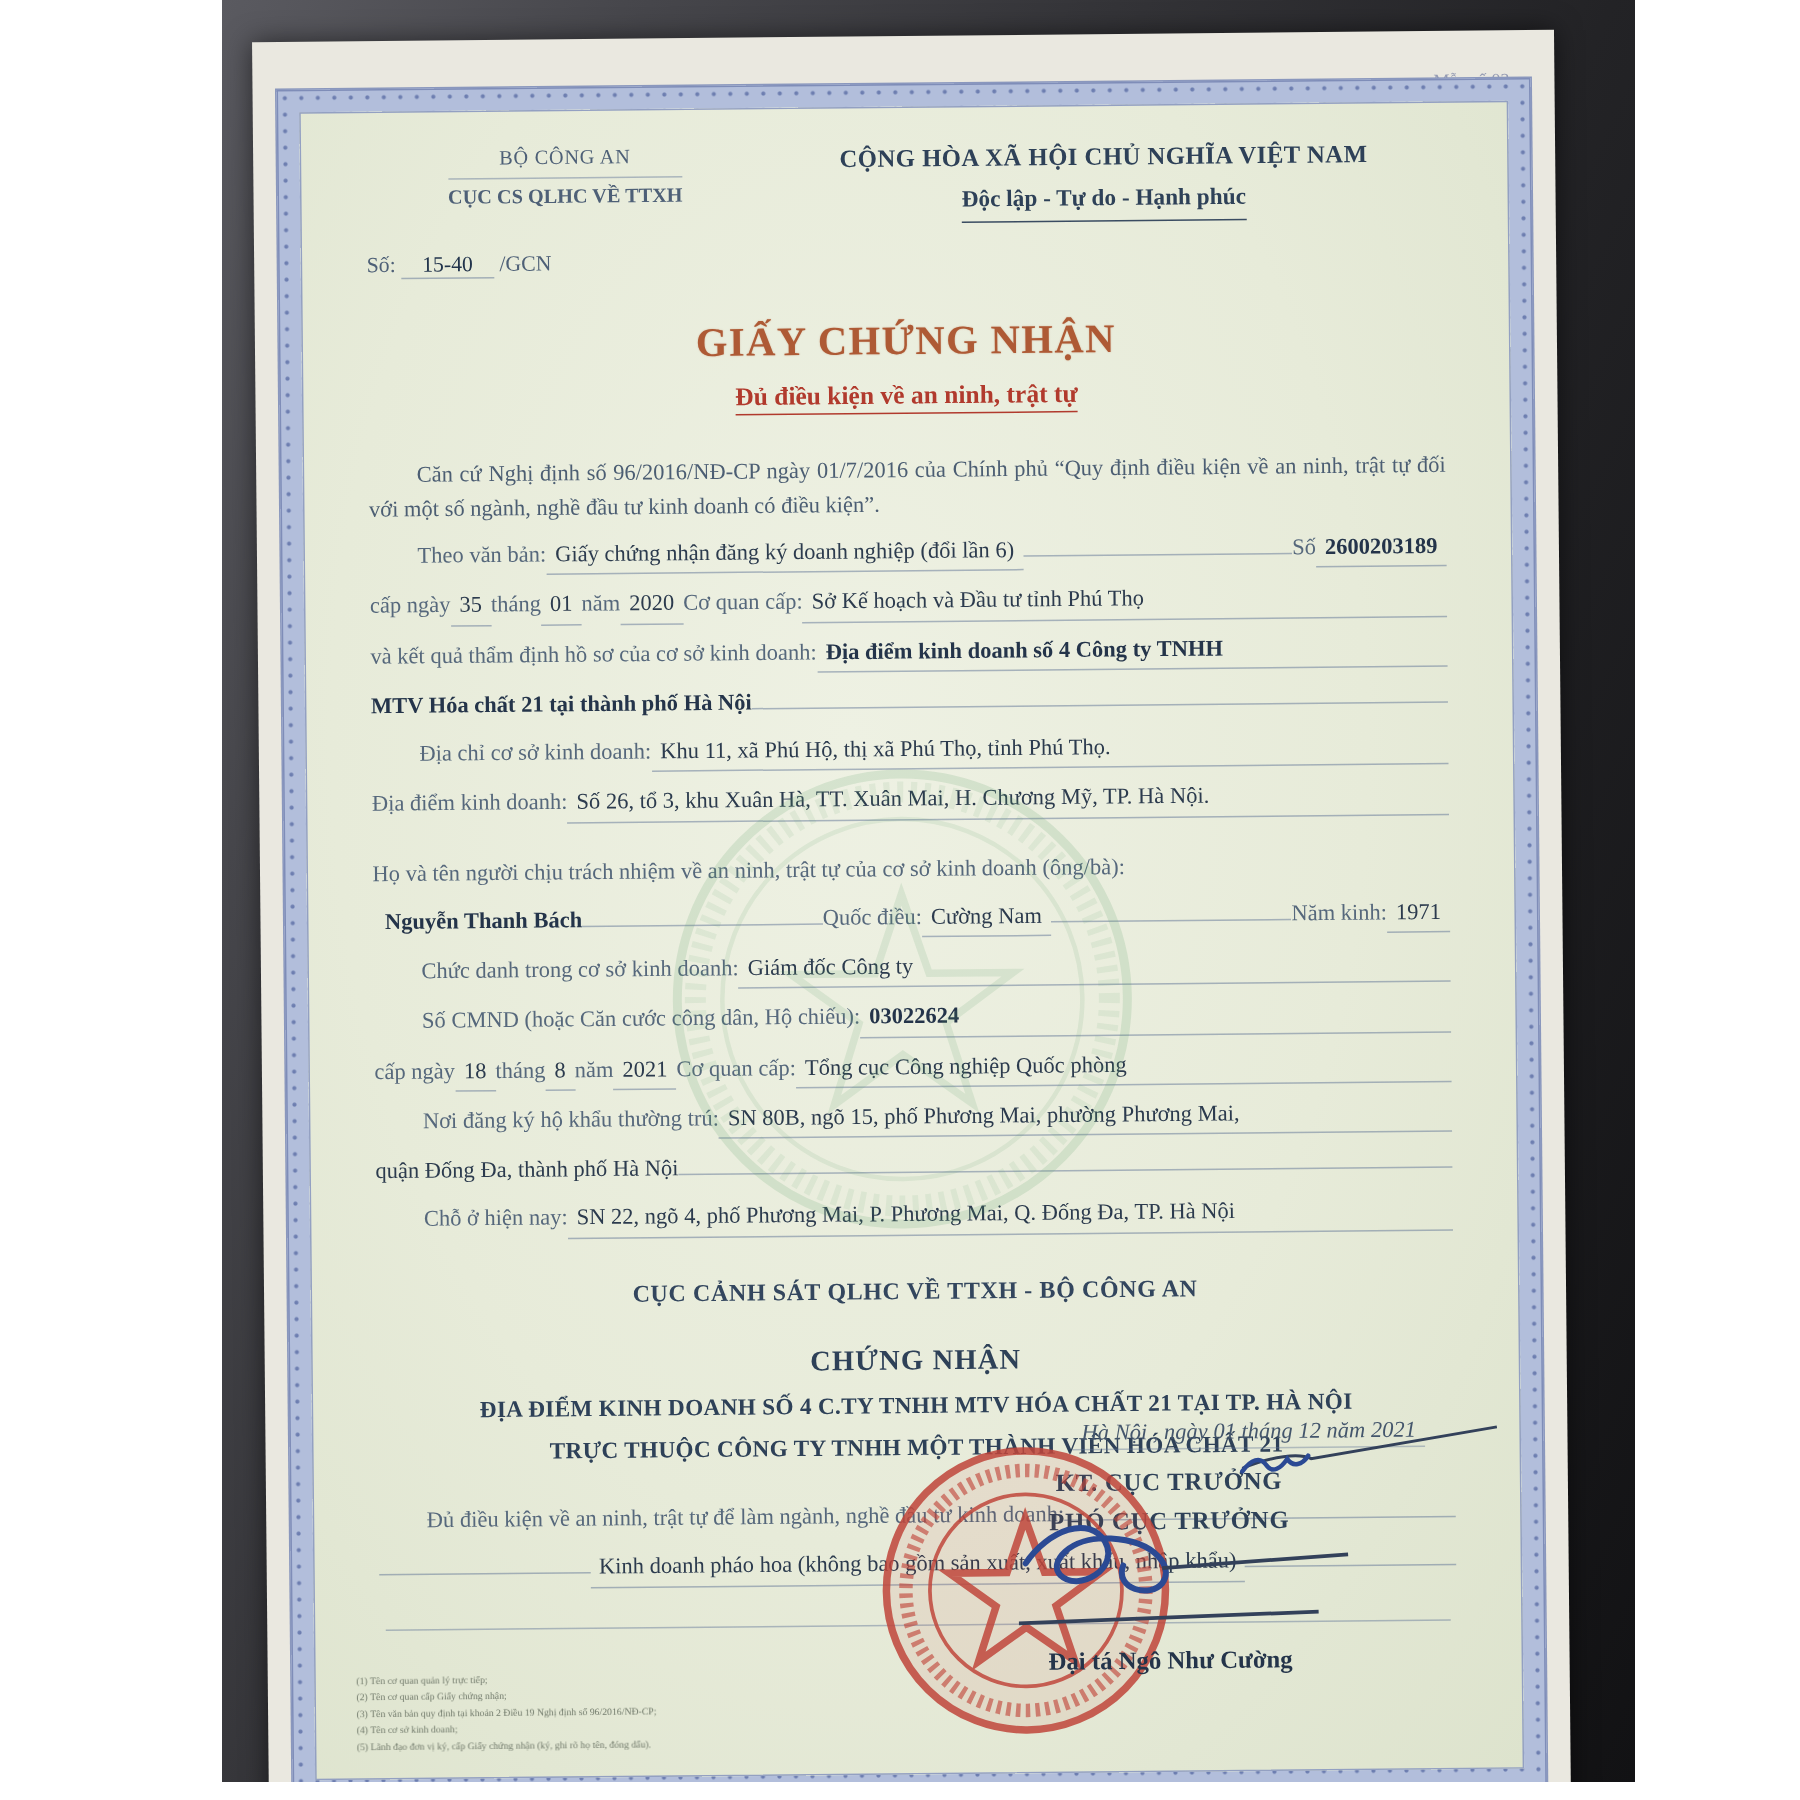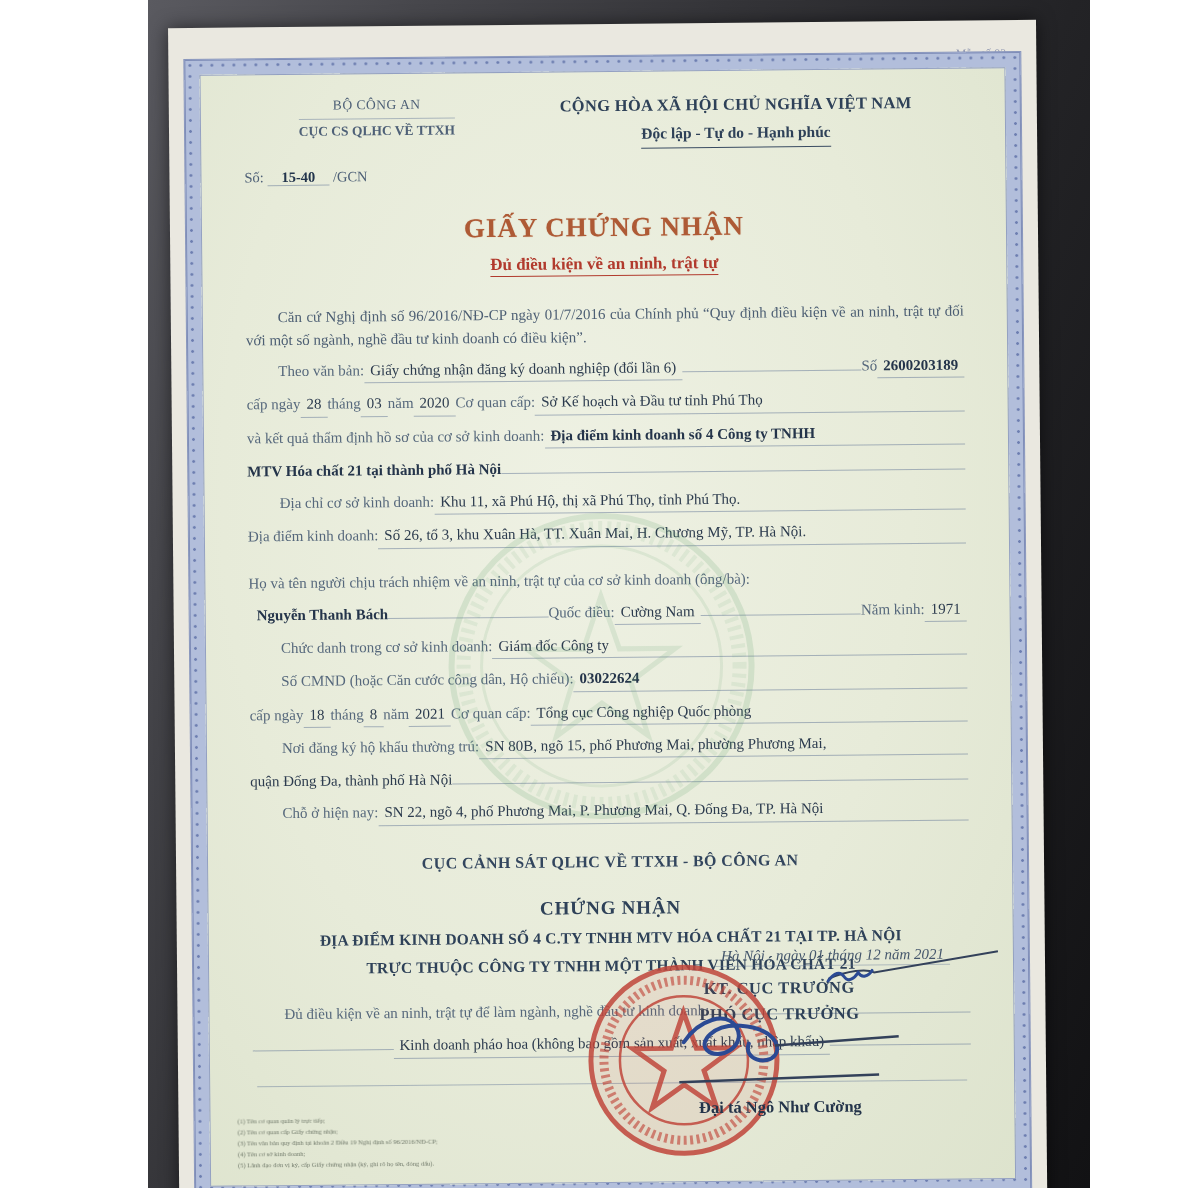--- a/index.html
+++ b/index.html
@@ -34,21 +34,21 @@
   .hdr{display:flex;margin-top:2px;}
   .hdr-left{width:37%;text-align:center;font-size:13.5px;color:#4e6077;}
   .hdr-left .a1{letter-spacing:.5px;}
   .hdr-left .a2{font-weight:bold;margin-top:2px;border-top:1px solid rgba(95,115,150,.45);
                 display:inline-block;padding-top:2px;}
   .hdr-right{flex:1;text-align:center;color:#2e4158;}
   .motto1{font-weight:bold;font-size:16.5px;letter-spacing:.3px;}
   .motto2{font-weight:bold;font-size:15.5px;margin-top:3px;display:inline-block;
           border-bottom:1.5px solid #3a4c62;padding-bottom:2px;}
   .no-line{margin-top:14px;font-size:14.5px;color:#4e6077;}
-  .no-line .num{font-weight:bold;color:#22344c;border-bottom:1px solid rgba(95,115,150,.5);padding:0 14px;}
+  .no-line .num{font-weight:normal;color:#22344c;border-bottom:1px solid rgba(95,115,150,.5);padding:0 14px;}
   .title{margin-top:22px;text-align:center;font-size:27px;font-weight:bold;color:#ae5a35;
          letter-spacing:1px;text-shadow:0 0 1px rgba(174,90,53,.45);}
   .subtitle{text-align:center;font-size:17px;font-weight:bold;color:#b13a2d;margin-top:2px;}
   .subtitle span{border-bottom:1.5px solid #b13a2d;padding-bottom:2px;}
   .basis{margin-top:26px;text-indent:32px;text-align:justify;color:#4c5e73;line-height:1.5;}
   .sect-gap{margin-top:22px;}
   .authority{font-weight:bold;color:#33465e;font-size:16px;letter-spacing:.4px;margin-top:26px;}
   .certify{font-weight:bold;color:#2e4158;font-size:19px;margin-top:18px;letter-spacing:.8px;}
   .cert-line{font-weight:bold;color:#2e4158;font-size:15.5px;margin-top:4px;letter-spacing:.2px;}
   .rule{height:1px;background:rgba(95,115,150,.45);margin:26px 4px 0 4px;}
@@ -110,23 +110,23 @@
 
               <div class="row indent">
                 <span class="lbl">Theo văn bản:</span>
                 <span class="u val">Giấy chứng nhận đăng ký doanh nghiệp (đổi lần 6)</span>
                 <span class="fill"></span>
                 <span class="lbl">Số</span>
                 <span class="u b">2600203189</span>
               </div>
               <div class="row">
                 <span class="lbl">cấp ngày</span>
-                <span class="u val">28</span>
+                <span class="u val">35</span>
                 <span class="lbl">tháng</span>
-                <span class="u val">03</span>
+                <span class="u val">01</span>
                 <span class="lbl">năm</span>
                 <span class="u val">2020</span>
                 <span class="lbl">Cơ quan cấp:</span>
                 <span class="u val" style="flex:1">Sở Kế hoạch và Đầu tư tỉnh Phú Thọ</span>
               </div>
               <div class="row">
                 <span class="lbl">và kết quả thẩm định hồ sơ của cơ sở kinh doanh:</span>
                 <span class="u b" style="flex:1">Địa điểm kinh doanh số 4 Công ty TNHH</span>
               </div>
               <div class="row">

